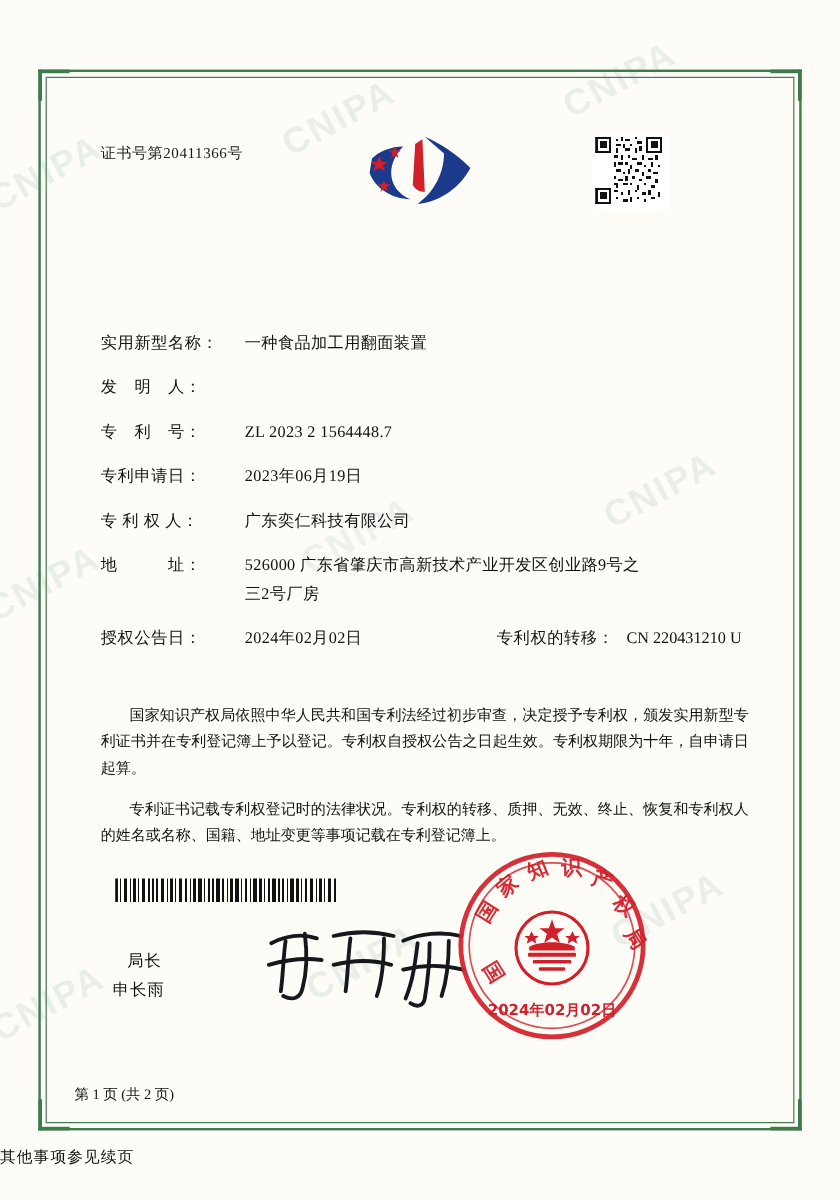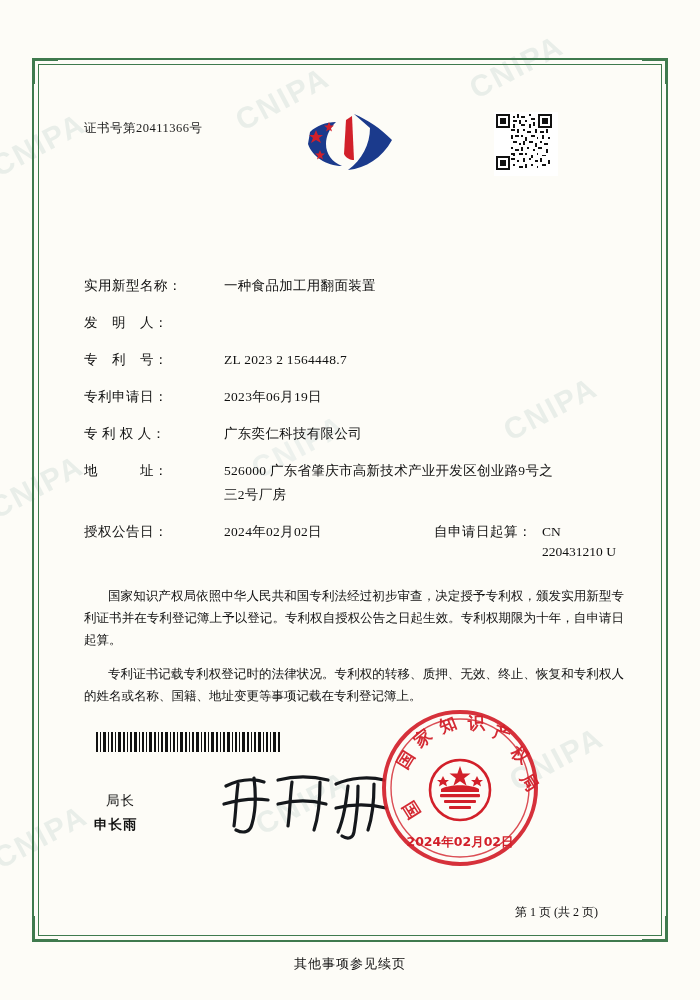--- a/index.html
+++ b/index.html
@@ -124,21 +124,20 @@
   }
   .flabel {
     width: 120px;
     flex: 0 0 120px;
     white-space: pre;
     letter-spacing: 0.5px;
   }
   .fvalue {
     flex: 1;
     letter-spacing: 0.3px;
-    margin-left: 20px;
   }
   .fvalue .line2 {
     display: block;
     margin-top: 4px;
   }
   .field.two-col .fvalue { flex: 0 0 210px; }
   .flabel2 {
     width: 108px;
     flex: 0 0 108px;
     white-space: pre;
@@ -171,49 +170,49 @@
     font-size: 13.5px;
     color: #111;
     letter-spacing: 1px;
   }
   .sig-name {
     position: absolute;
     left: 56px; top: 752px;
     font-size: 13.5px;
     color: #111;
     letter-spacing: 1px;
-    font-weight: bold;
   }
   .signature {
     position: absolute;
     left: 170px; top: 700px;
     width: 200px; height: 80px;
   }
 
   
   .seal {
     position: absolute;
     right: 54px; top: 640px;
     width: 168px; height: 168px;
   }
 
   .page-no {
     position: absolute;
     left: 0; top: 840px;
     width: 100%;
-    text-align: right;
+    text-align: left;
     font-size: 12px;
     color: #111;
+    padding-left: 24px;
   }
 
   .footer-note {
     position: absolute;
     left: 0; top: 955px;
     width: 100%;
-    text-align: center;
+    text-align: left;
     font-size: 13px;
     color: #111;
     letter-spacing: 1px;
     z-index: 3;
   }
 </style>
 </head>
 <body>
 
 <div class="watermark wm1">CNIPA</div>
@@ -378,21 +377,21 @@
       <span class="flabel">地　　　址：</span>
       <span class="fvalue">
         <span>526000 广东省肇庆市高新技术产业开发区创业路9号之</span>
         <span class="line2">三2号厂房</span>
       </span>
     </div>
 
     <div class="field two-col">
       <span class="flabel">授权公告日：</span>
       <span class="fvalue">2024年02月02日</span>
-      <span class="flabel2">自申请日起算：</span>
+      <span class="flabel2">专利权的转移：</span>
       <span class="fvalue2">CN 220431210 U</span>
     </div>
   </div>
 
   <div class="paras">
     <p class="para">国家知识产权局依照中华人民共和国专利法经过初步审查，决定授予专利权，颁发实用新型专利证书并在专利登记簿上予以登记。专利权自授权公告之日起生效。专利权期限为十年，自申请日起算。</p>
     <p class="para">专利证书记载专利权登记时的法律状况。专利权的转移、质押、无效、终止、恢复和专利权人的姓名或名称、国籍、地址变更等事项记载在专利登记簿上。</p>
   </div>
 
   <div class="barcode">

